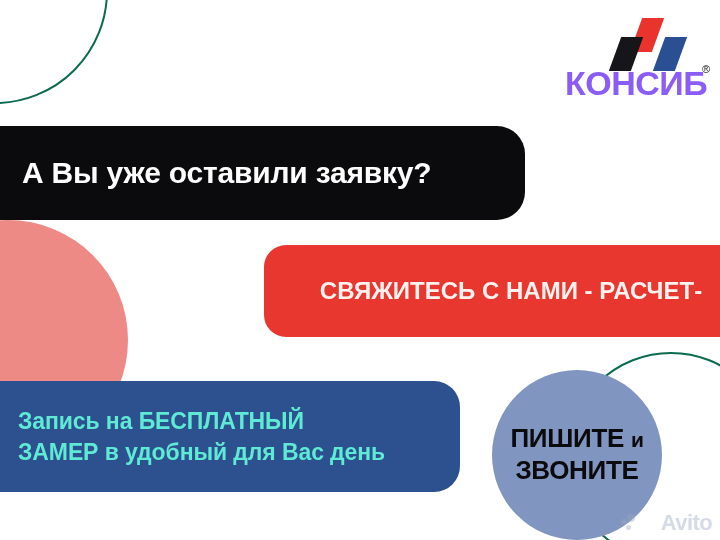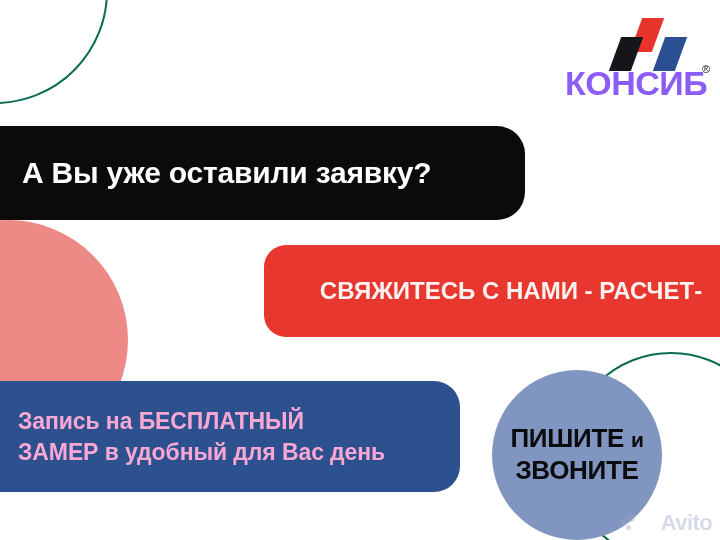--- a/index.html
+++ b/index.html
@@ -173,21 +173,21 @@
     left: -34px;
     top: 381px;
     width: 494px;
     height: 111px;
     background: #2d508f;
     border-radius: 26px;
     padding-left: 52px;
     padding-right: 16px;
   }
   .banner-blue .line {
-    color: #f9a8d4;
+    color: #5eead4;
     font-size: 23px;
     font-weight: bold;
     letter-spacing: -0.1px;
     white-space: nowrap;
     line-height: 1.33;
   }
 
   
   .circle-text {
     position: absolute;

